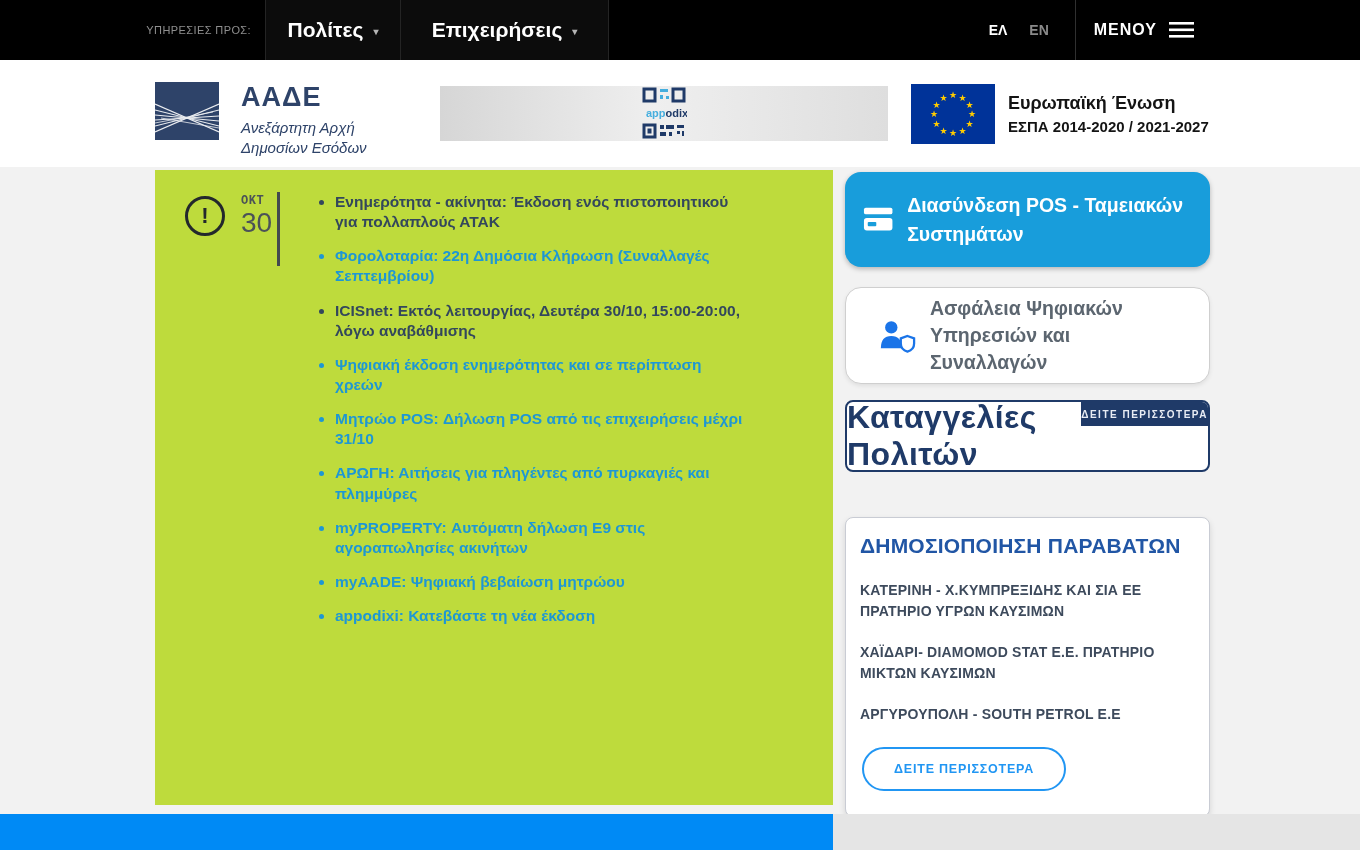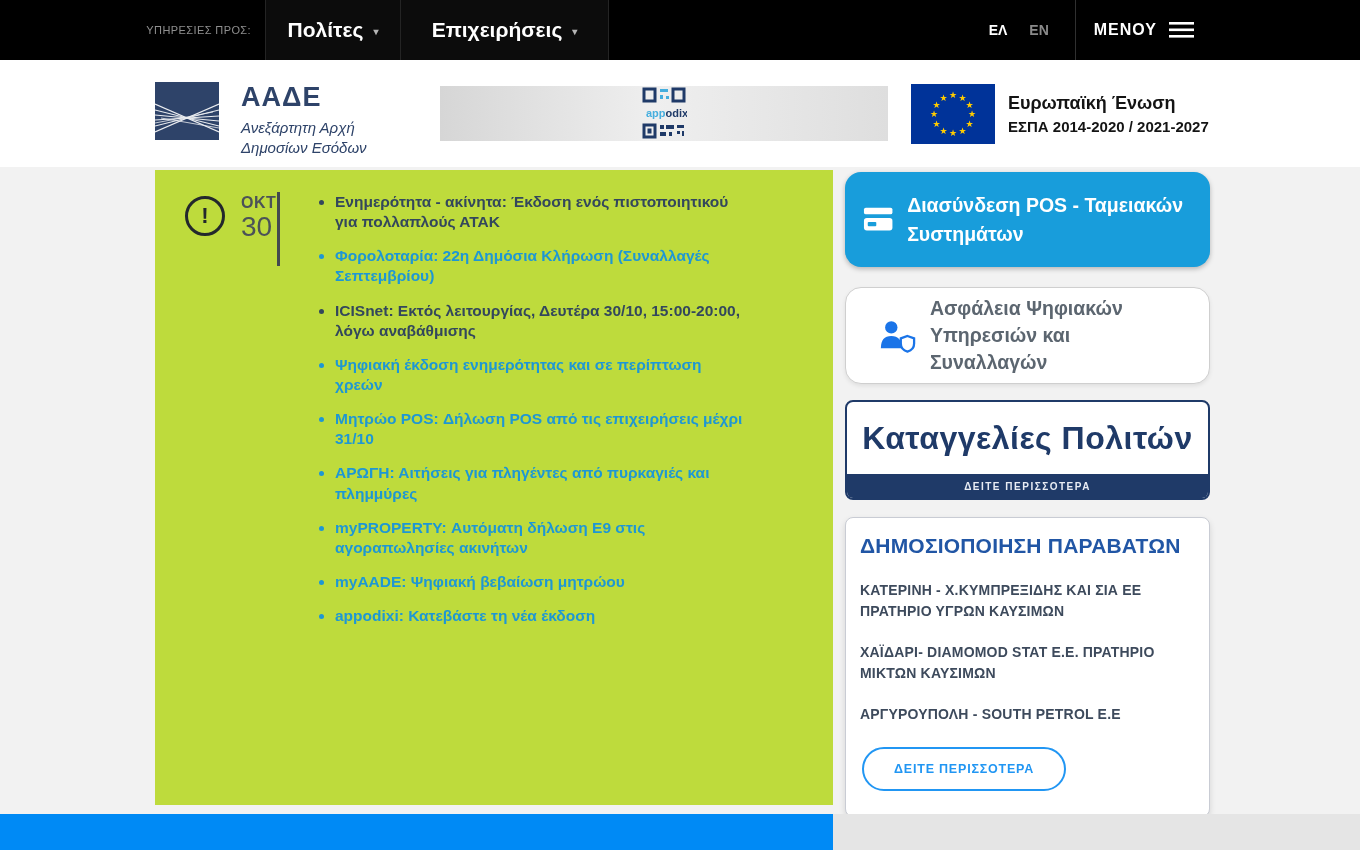--- a/index.html
+++ b/index.html
@@ -33,35 +33,35 @@
      display:flex; align-items:center; justify-content:center; cursor:pointer; }
   .eu-wrap { position:absolute; left:911px; top:24px; display:flex; align-items:center; }
   .eu-text { margin-left:13px; color:#141414; }
   .eu-title { font-size:18px; font-weight:700; line-height:1.2; }
   .eu-sub { font-size:15px; font-weight:700; margin-top:3px; }
 
   
   .news-panel { position:absolute; left:155px; top:170px; width:678px; height:635px; background:#bedb3c; }
   .alert-icon { position:absolute; left:30px; top:26px; width:40px; height:40px; border:3px solid #23282c; border-radius:50%; color:#23282c; font-size:22px; font-weight:700; display:flex; align-items:center; justify-content:center; }
   .news-date { position:absolute; left:86px; top:24px; color:#4b5258; text-align:left; }
-  .news-month { font-size:16px; font-weight:600; letter-spacing:.5px; }
+  .news-month { font-size:12px; font-weight:600; letter-spacing:.5px;font-family:Liberation Mono, monospace; }
   .news-day { font-size:28px; font-weight:400; line-height:1.05; }
   .news-divider { position:absolute; left:122px; top:22px; width:3px; height:74px; background:#43494f; }
   .news-list { position:absolute; left:160px; top:22px; width:432px; list-style:disc outside; padding-left:20px; }
   .news-item { font-size:15.5px; font-weight:600; line-height:1.3; margin-bottom:14px; cursor:pointer; }
   .news-item.dark { color:#33475c; }
   .news-item.link { color:#1e97d4; }
 
   
   .pos-button { position:absolute; left:845px; top:172px; width:365px; height:95px; background:#189ddb; border-radius:16px; box-shadow:0 2px 5px rgba(0,0,0,.25); display:flex; align-items:center; padding:12px 18px; cursor:pointer; }
   .pos-text { color:#fff; font-size:19.5px; font-weight:700; line-height:1.45; margin-left:10px; width:300px; }
   .security-card { position:absolute; left:845px; top:287px; width:365px; height:97px; background:#fff; border:1px solid #cfcfcf; border-radius:16px; box-shadow:0 2px 4px rgba(0,0,0,.08); display:flex; align-items:center; padding:0 32px; cursor:pointer; }
   .security-text { color:#5c6670; font-size:19.5px; font-weight:700; line-height:1.4; margin-left:12px; width:260px; }
 
-  .complaints-card { position:absolute; left:845px; top:400px; width:365px; height:100px; background:#fff; border:2px solid #1f3a68; border-radius:8px; overflow:hidden; display:flex; flex-direction:column; cursor:pointer; }
+  .complaints-card { position:absolute; left:845px; top:400px; width:365px; height:72px; background:#fff; border:2px solid #1f3a68; border-radius:8px; overflow:hidden; display:flex; flex-direction:row; cursor:pointer; }
   .complaints-main { flex:1; display:flex; align-items:center; justify-content:center; }
   .complaints-title { color:#1f3a68; font-size:32px; font-weight:700; letter-spacing:.5px; }
   .complaints-footer { height:24px; background:#1f3a68; display:flex; align-items:center; justify-content:center; }
   .complaints-more { color:#e8ecf4; font-size:10px; font-weight:600; letter-spacing:1.5px; }
 
   .violators-card { position:absolute; left:845px; top:517px; width:365px; height:300px; background:#fff; border:1px solid #c9ccd4; border-radius:8px; box-shadow:0 3px 6px rgba(0,0,0,.12); padding:16px 14px; }
   .violators-title { color:#2156a5; font-size:21px; font-weight:700; letter-spacing:.2px; margin-bottom:22px; }
   .violator { color:#3d4a5c; font-size:14px; font-weight:700; line-height:1.5; letter-spacing:.2px; margin-bottom:20px; }
   .violators-more-btn { display:inline-block; margin-top:2px; margin-left:2px; padding:13px 30px; border:2px solid #2196f3; border-radius:26px; background:#fff; color:#2196f3; font-size:12.5px; font-weight:700; letter-spacing:.8px; cursor:pointer; font-family:"Liberation Sans",sans-serif; }
 

